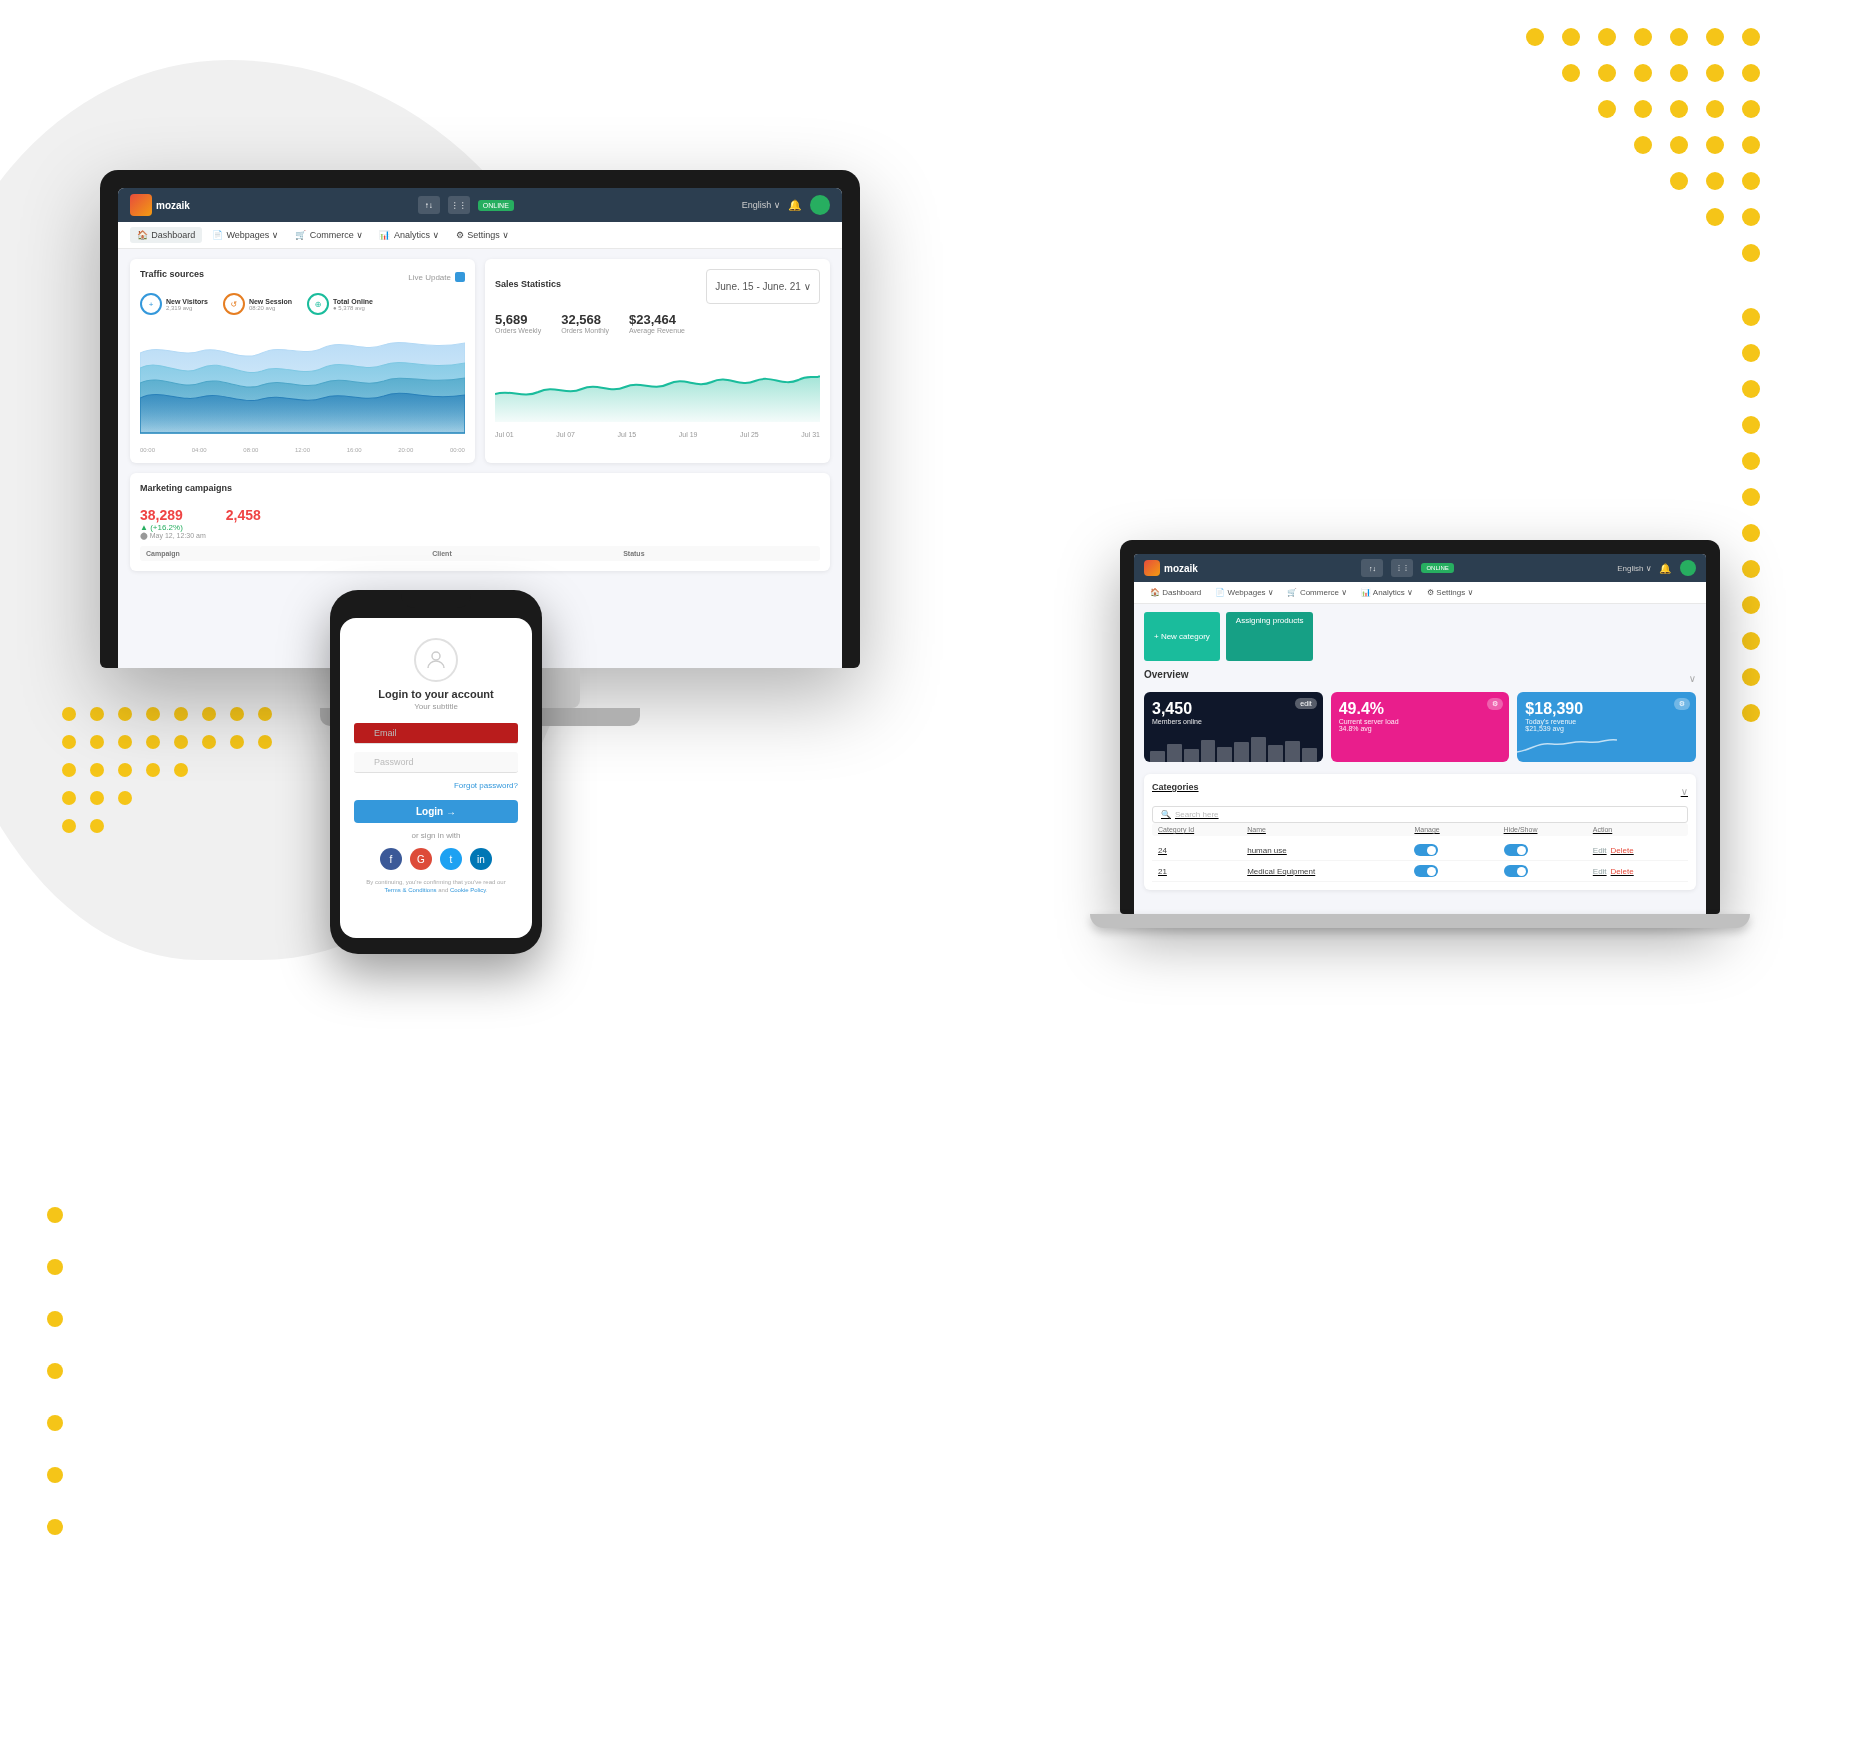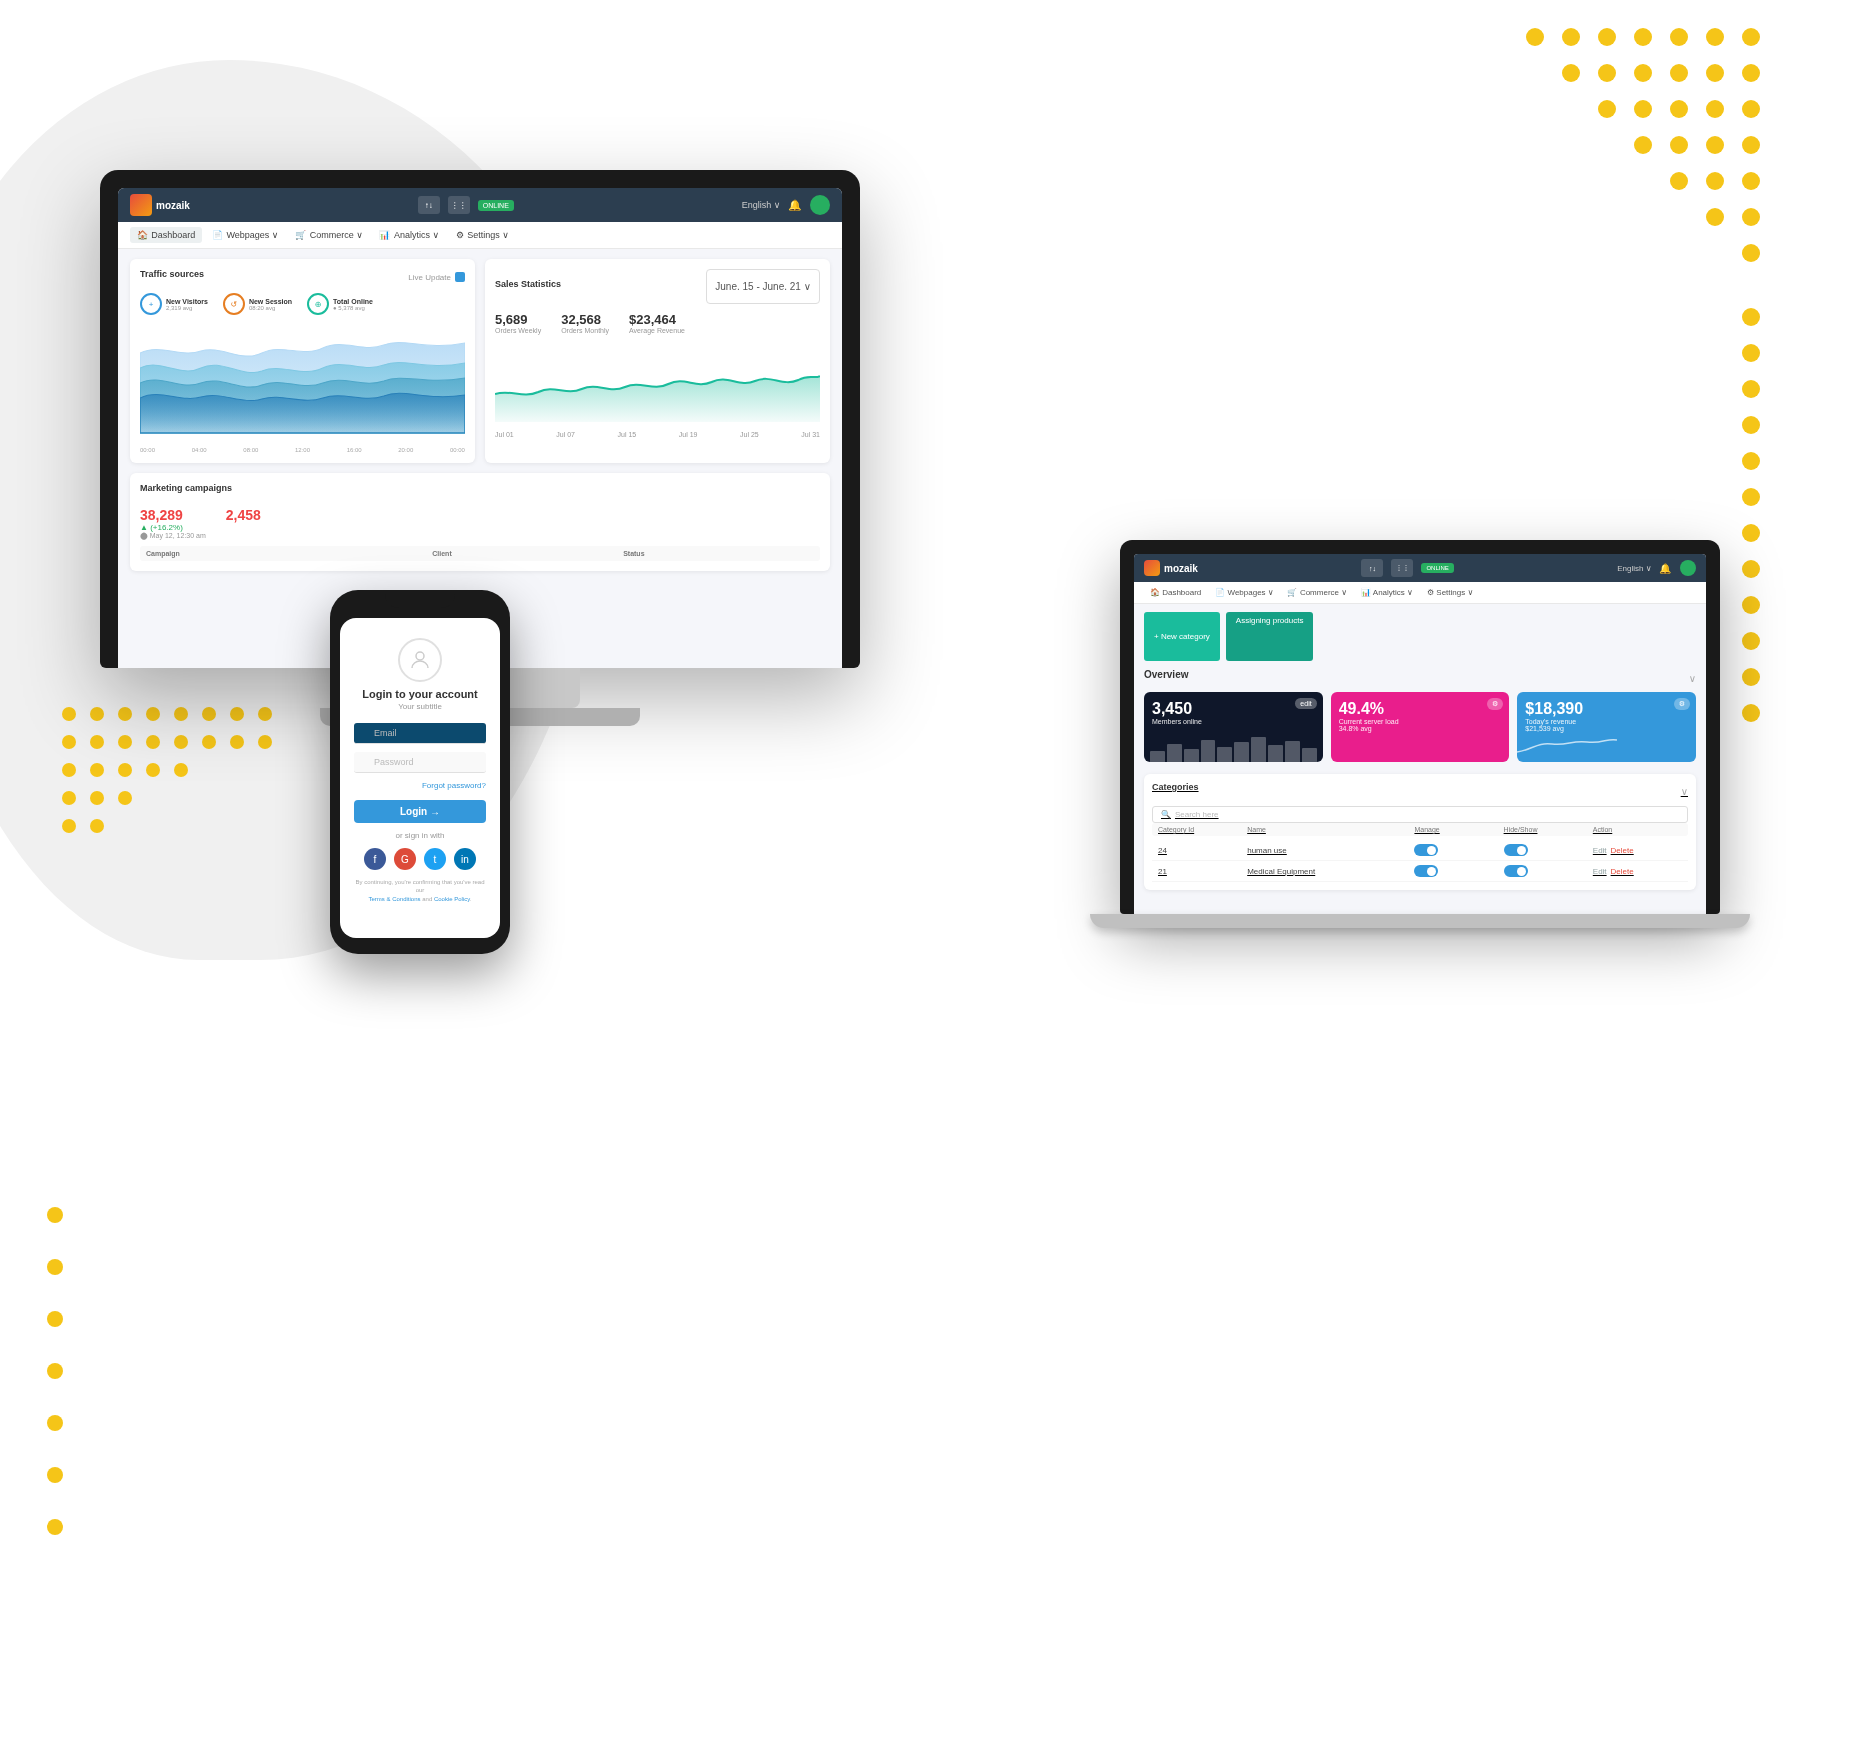--- a/index.html
+++ b/index.html
@@ -522,21 +522,21 @@
     .del-link { color: #e74c3c; }
 
     
     .phone-container {
       position: absolute;
       left: 330px;
       top: 590px;
       z-index: 4;
     }
     .phone-frame {
-      width: 180px;
+      width: 212px;
       background: #1a1a1a;
       border-radius: 28px;
       padding: 16px 10px;
       box-shadow: 0 20px 50px rgba(0,0,0,0.4);
     }
     .phone-notch {
       width: 70px;
       height: 18px;
       background: #1a1a1a;
       border-radius: 0 0 14px 14px;
@@ -1079,21 +1079,21 @@
         <svg width="24" height="24" viewBox="0 0 24 24" fill="none" stroke="#ccc" stroke-width="1.5">
           <circle cx="12" cy="8" r="4"></circle>
           <path d="M4,20 C4,16 8,13 12,13 C16,13 20,16 20,20"></path>
         </svg>
       </div>
       <div class="login-title">Login to your account</div>
       <div class="login-sub">Your subtitle</div>
 
       <div class="field-wrapper">
         <span class="field-icon">✉</span>
-        <div class="login-field" style="background:#0c4a6e;border-radius:3px;display:block;padding:5px 5px 5px 20px;font-size:9px;color:#bbb;">Email</div>
+        <div class="login-field" style="background:#b91c1c;border-radius:3px;display:block;padding:5px 5px 5px 20px;font-size:9px;color:#bbb;">Email</div>
       </div>
       <div class="field-wrapper">
         <span class="field-icon">🔒</span>
         <div class="login-field" style="background:#f9f9f9;border-radius:3px;display:block;padding:5px 5px 5px 20px;font-size:9px;color:#bbb;">Password</div>
       </div>
       <div class="forgot-link">Forgot password?</div>
       <div class="login-btn">Login →</div>
       <div class="login-or">or sign in with</div>
       <div class="social-icons">
         <div class="social-icon social-fb">f</div>

